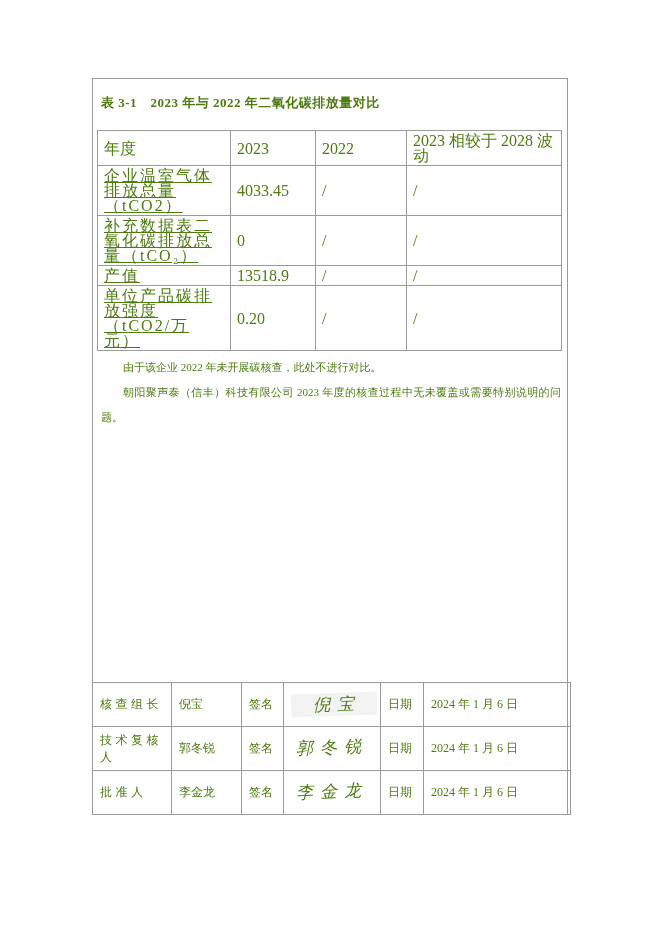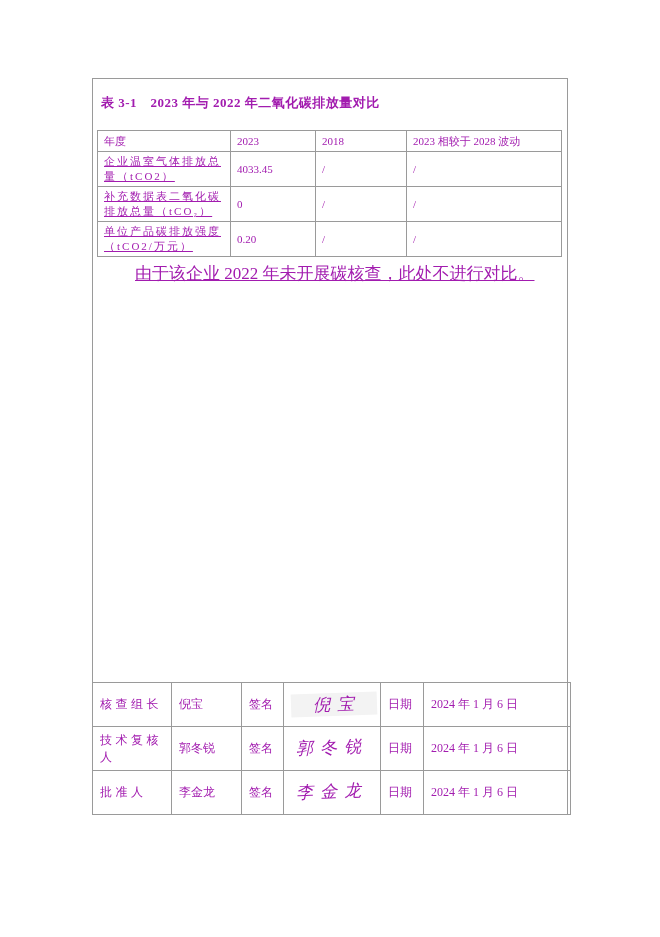--- a/index.html
+++ b/index.html
@@ -2,21 +2,21 @@
 <html><head>
 <meta charset="utf-8">
 <style>
   html, body { margin: 0; padding: 0; background: #ffffff; }
   .page {
     position: relative;
     width: 660px;
     height: 937px;
     background: #ffffff;
     font-family: "Liberation Serif", "DejaVu Serif", serif;
-    color: #a21caf;
+    color: #4d7c0f;
     overflow: hidden;
   }
   .doc-box {
     position: absolute;
     left: 92px;
     top: 78px;
     width: 476px;
     height: 737px;
     border: 1px solid #9a9a9a;
     box-sizing: border-box;
@@ -27,36 +27,35 @@
     font-weight: bold;
     font-size: 13px;
     margin: 15px 6px 18px 8px;
     letter-spacing: 0.5px;
   }
   table { border-collapse: collapse; }
   .cmp-table {
     margin-left: 4px;
     width: 464px;
     table-layout: fixed;
-    font-size: 11px;
+    font-size: 16px;
   }
   .cmp-table td {
     border: 1px solid #9a9a9a;
     padding: 2px 6px;
     text-align: left;
     vertical-align: middle;
     line-height: 15px;
   }
   .cmp-table td.lbl { letter-spacing: 2px; text-decoration: underline; }
   .hdr-row td { height: 16px; }
   p {
     margin: 0 6px 0 8px;
-    font-size: 17px;
+    font-size: 11px;
     line-height: 25px;
-    text-decoration: underline;
   }
   .first-par { margin-top: 4px; }
   .indent { text-indent: 2em; }
   .bold { font-weight: bold; }
   .just { text-align: justify; }
   .spacer { flex: 1; }
   .sig-table {
     width: 478px;
     margin: 0 -1px -1px -1px;
     table-layout: fixed;
@@ -96,45 +95,52 @@
       <colgroup>
         <col style="width:133px">
           <col style="width:85px">
           <col style="width:91px">
           <col style="width:155px">
       </colgroup>
       <tbody>
         <tr class="hdr-row">
           <td>年度</td>
           <td>2023</td>
-          <td>2018</td>
+          <td>2022</td>
           <td>2023 相较于 2028 波动</td>
         </tr>
         <tr>
           <td class="lbl">企业温室气体排放总量（tCO2）</td>
           <td>4033.45</td>
           <td>/</td>
           <td>/</td>
         </tr>
         <tr>
           <td class="lbl">补充数据表二氧化碳排放总量（tCO₂）</td>
           <td>0</td>
           <td>/</td>
           <td>/</td>
         </tr>
         <tr>
+          <td class="lbl">产值</td>
+          <td>13518.9</td>
+          <td>/</td>
+          <td>/</td>
+        </tr>
+        <tr>
           <td class="lbl">单位产品碳排放强度（tCO2/万元）</td>
           <td>0.20</td>
           <td>/</td>
           <td>/</td>
         </tr>
       </tbody>
     </table>
 
     <p class="indent first-par">由于该企业 2022 年未开展碳核查，此处不进行对比。</p>
+    <p class="indent just">朝阳聚声泰（信丰）科技有限公司 2023 年度的核查过程中无未覆盖或需要特别说明的问题。</p>
 
     <div class="spacer"></div>
 
     <table class="sig-table">
       <colgroup>
         <col style="width:79px">
           <col style="width:70px">
           <col style="width:42px">
           <col style="width:97px">
           <col style="width:43px">

